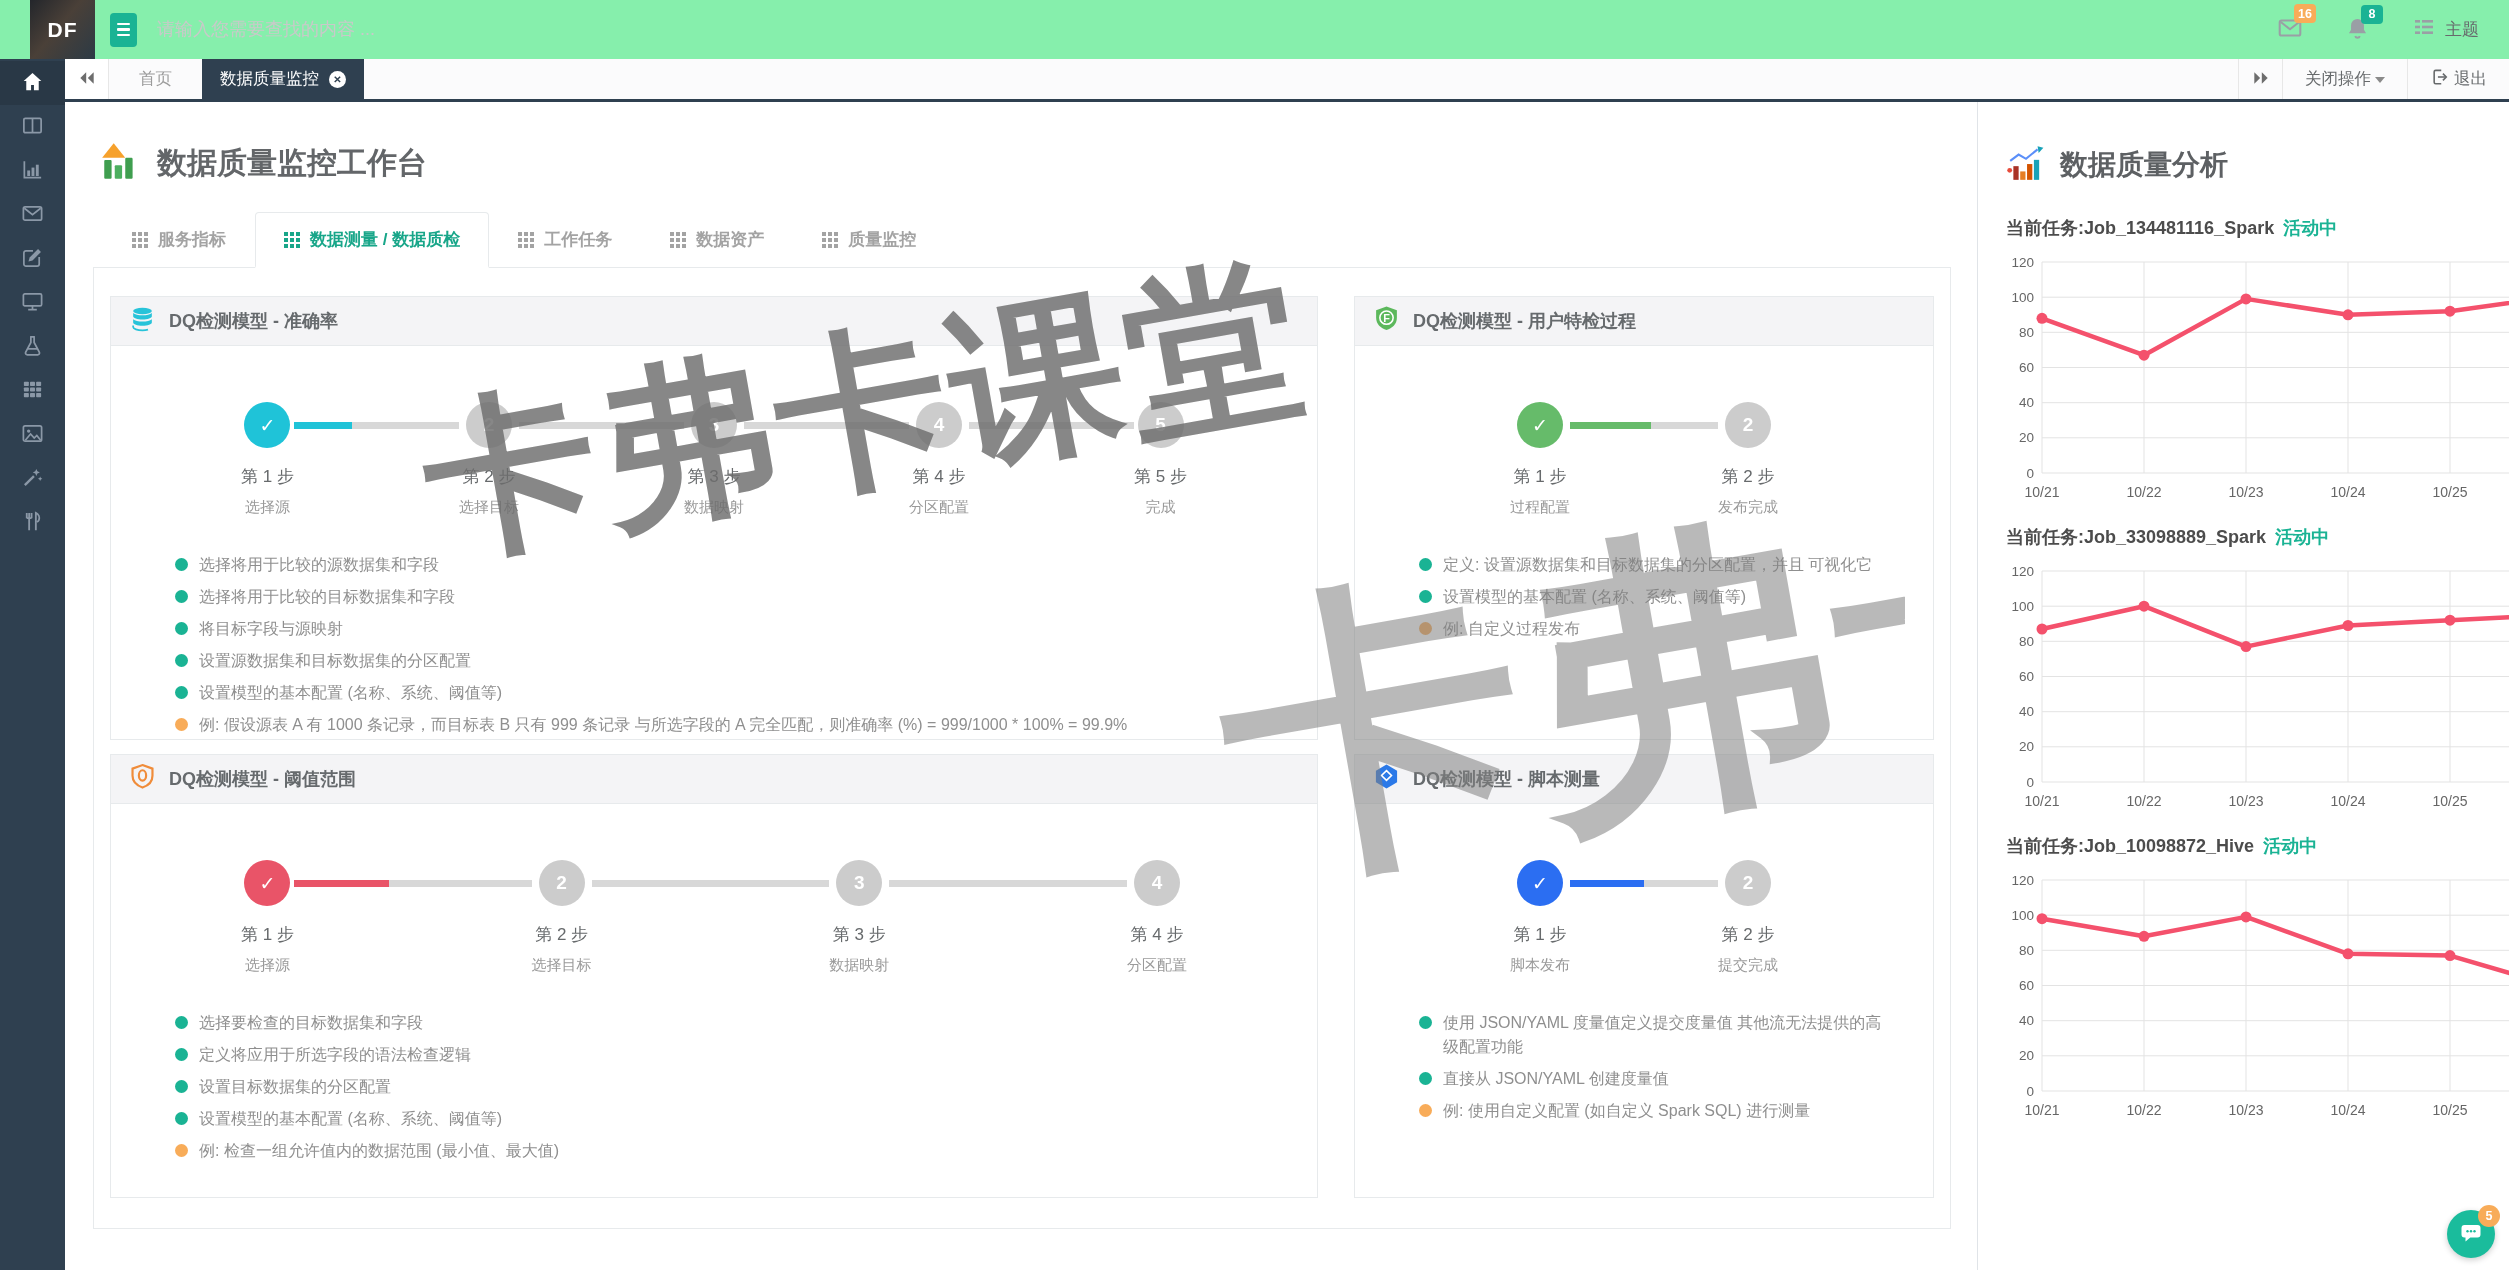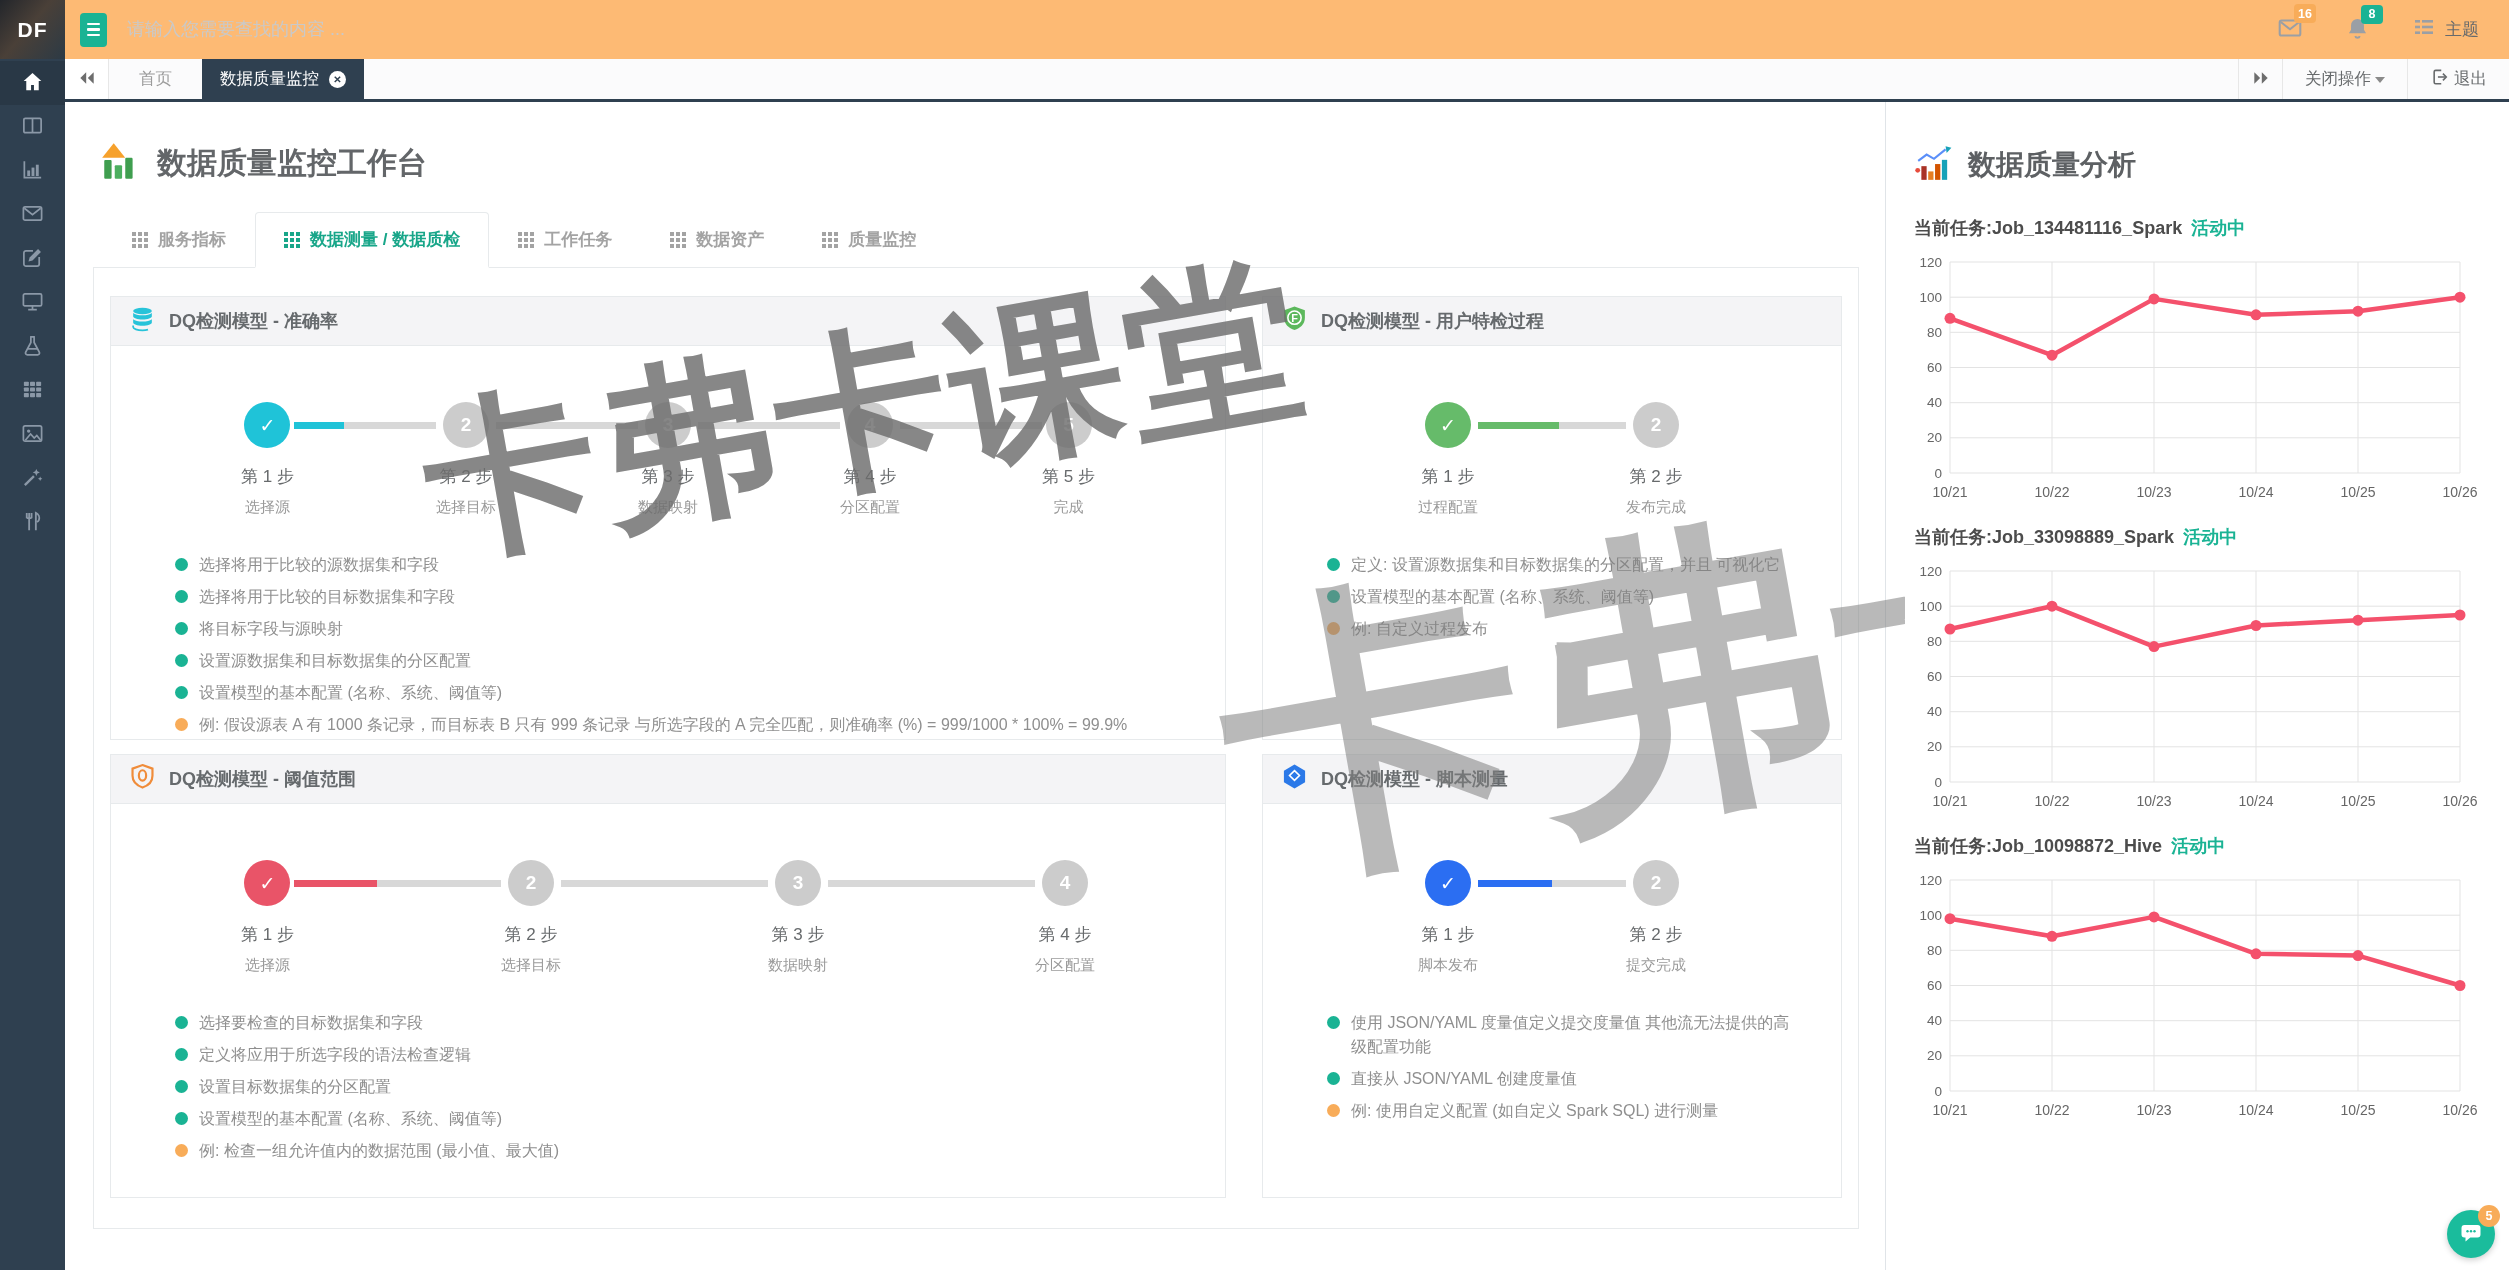--- a/index.html
+++ b/index.html
@@ -2,21 +2,21 @@
 <html><head>
 <meta charset="utf-8">
 <style>
   * { box-sizing: border-box; margin: 0; padding: 0; }
   html,body { width:2509px; height:1270px; overflow:hidden; }
   body { font-family:"Liberation Sans","DejaVu Sans",sans-serif; background:#fff; color:#676a6c; position:relative; }
 
   #app { display:flex; flex-direction:column; height:100%; }
 
   
-  .topbar { height:59px; background:#fdba74; display:flex; align-items:center; flex:none; }
+  .topbar { height:59px; background:#86efac; display:flex; align-items:center; flex:none;padding-left:30px; }
   .logo { width:65px; height:59px; background:linear-gradient(130deg,#23262b 0%,#4a4038 45%,#2c3a45 100%); color:#fff; font-weight:bold; font-size:21px; display:flex; align-items:center; justify-content:center; letter-spacing:1px; flex:none; }
   .hamburger { margin-left:15px; width:27px; height:34px; background:#1ab394; border:none; border-radius:4px; display:flex; flex-direction:column; justify-content:center; align-items:center; gap:3px; cursor:pointer; flex:none; }
   .hamburger i { width:13px; height:2.5px; background:#fff; border-radius:1px; }
   .search-input { border:none; outline:none; background:transparent; margin-left:20px; font-size:18px; width:520px; color:#676a6c; font-family:inherit; }
   .search-input::placeholder { color:#c9c9c9; }
   .topbar-right { margin-left:auto; display:flex; align-items:center; gap:42px; padding-right:30px; }
   .icon-btn { position:relative; color:#9a9fa5; background:none; border:none; cursor:pointer; display:flex; }
   .badge { position:absolute; top:-11px; right:-13px; min-width:22px; height:19px; border-radius:4px; color:#fff; font-size:12.5px; font-weight:bold; display:flex; align-items:center; justify-content:center; padding:0 4px; }
   .badge.orange { background:#f8ac59; }
   .badge.green  { background:#1ab394; }
@@ -70,21 +70,21 @@
   .step-t { margin-top:17px; font-size:17px; color:#676a6c; white-space:nowrap; }
   .step-s { margin-top:10px; font-size:15px; color:#9a9a9a; white-space:nowrap; }
 
   .bullets { margin-top:36px; padding-left:24px; display:flex; flex-direction:column; gap:8px; }
   .bullet { display:flex; align-items:flex-start; gap:11px; font-size:16px; color:#8f8f8f; line-height:24px; }
   .bdot { width:13px; height:13px; border-radius:50%; margin-top:5px; flex:none; }
   .bdot.green { background:#1ab394; }
   .bdot.orange { background:#f8ac59; }
 
   
-  .right-panel { width:624px; flex:none; border-left:1px solid #e0e4e8; padding:42px 0 0 28px; background:#fff; }
+  .right-panel { width:532px; flex:none; border-left:1px solid #e0e4e8; padding:42px 0 0 28px; background:#fff; }
   .qa-title-row { display:flex; align-items:center; gap:14px; margin-bottom:30px; }
   .qa-title { font-size:28px; font-weight:bold; color:#5d6063; }
   .chart-block { margin-bottom:20px; }
   .chart-head { font-size:18px; font-weight:bold; color:#4c4c4c; margin-bottom:12px; }
   .chart-head .status { color:#1ab394; margin-left:9px; }
   svg.chart { overflow:visible; display:block; }
 
   
   .wm-layer { position:absolute; left:65px; top:102px; width:1840px; bottom:0; overflow:hidden; pointer-events:none; z-index:40; }
   .wm { position:absolute; white-space:nowrap; font-weight:bold; transform:rotate(-10deg); }

